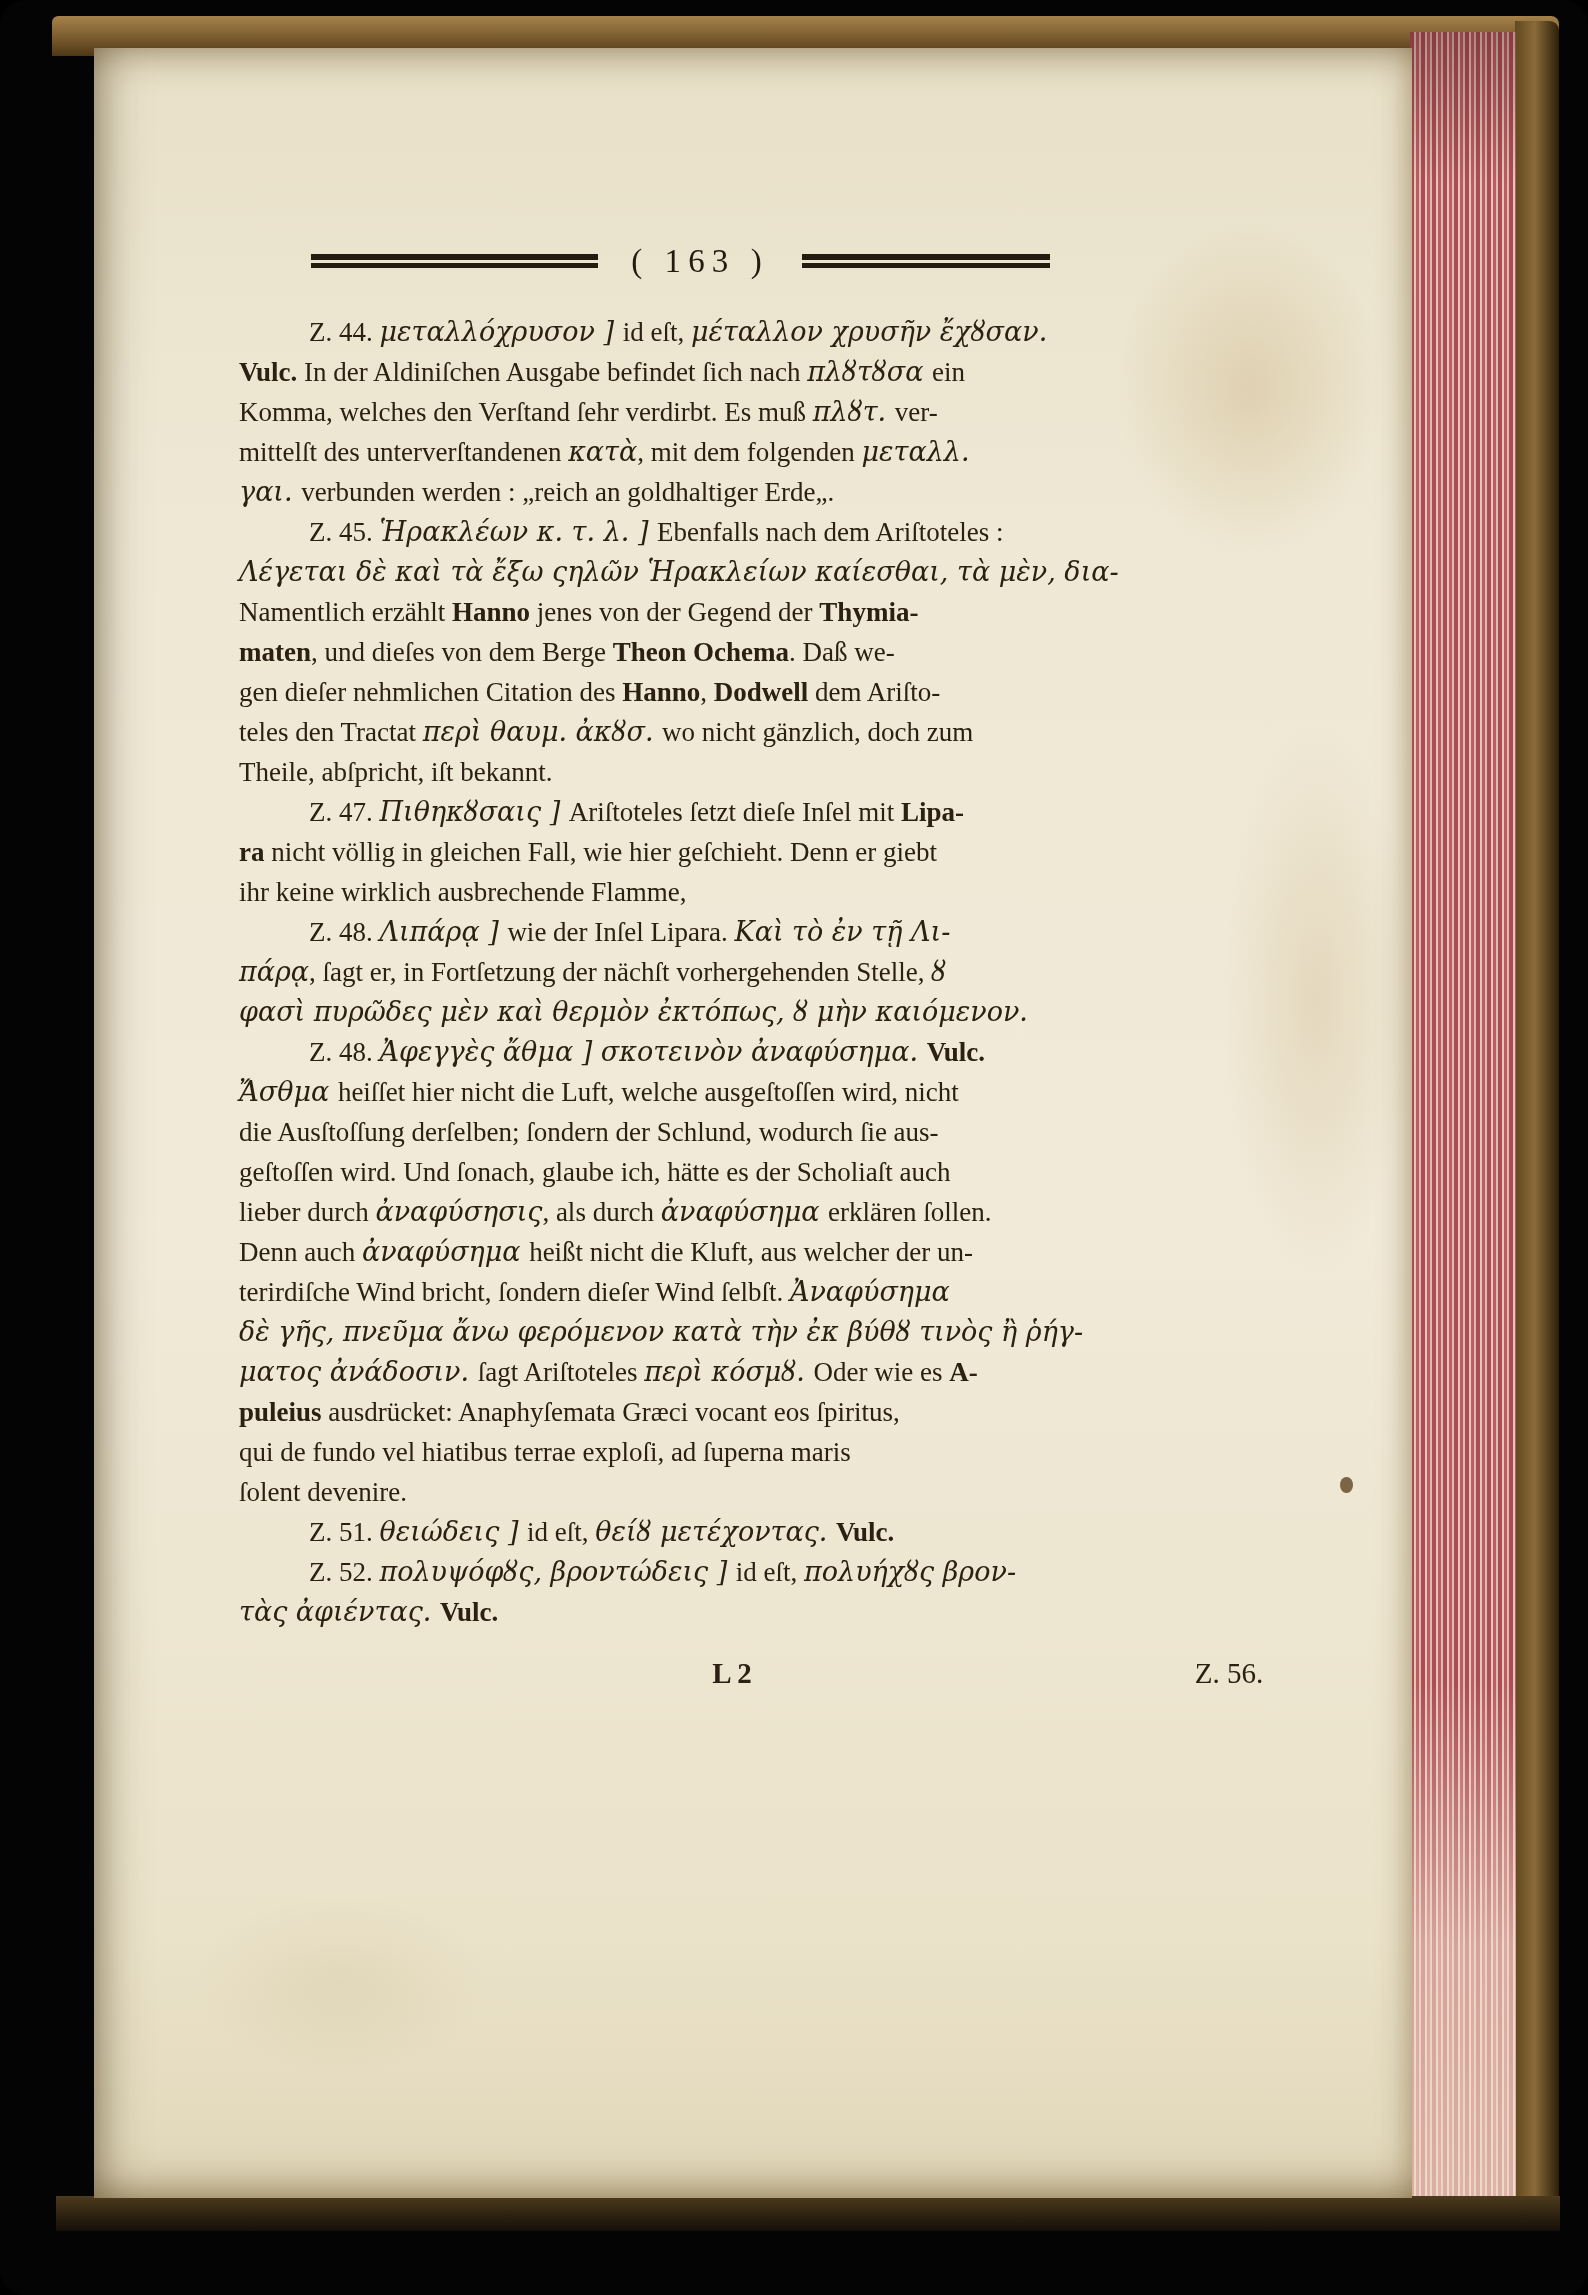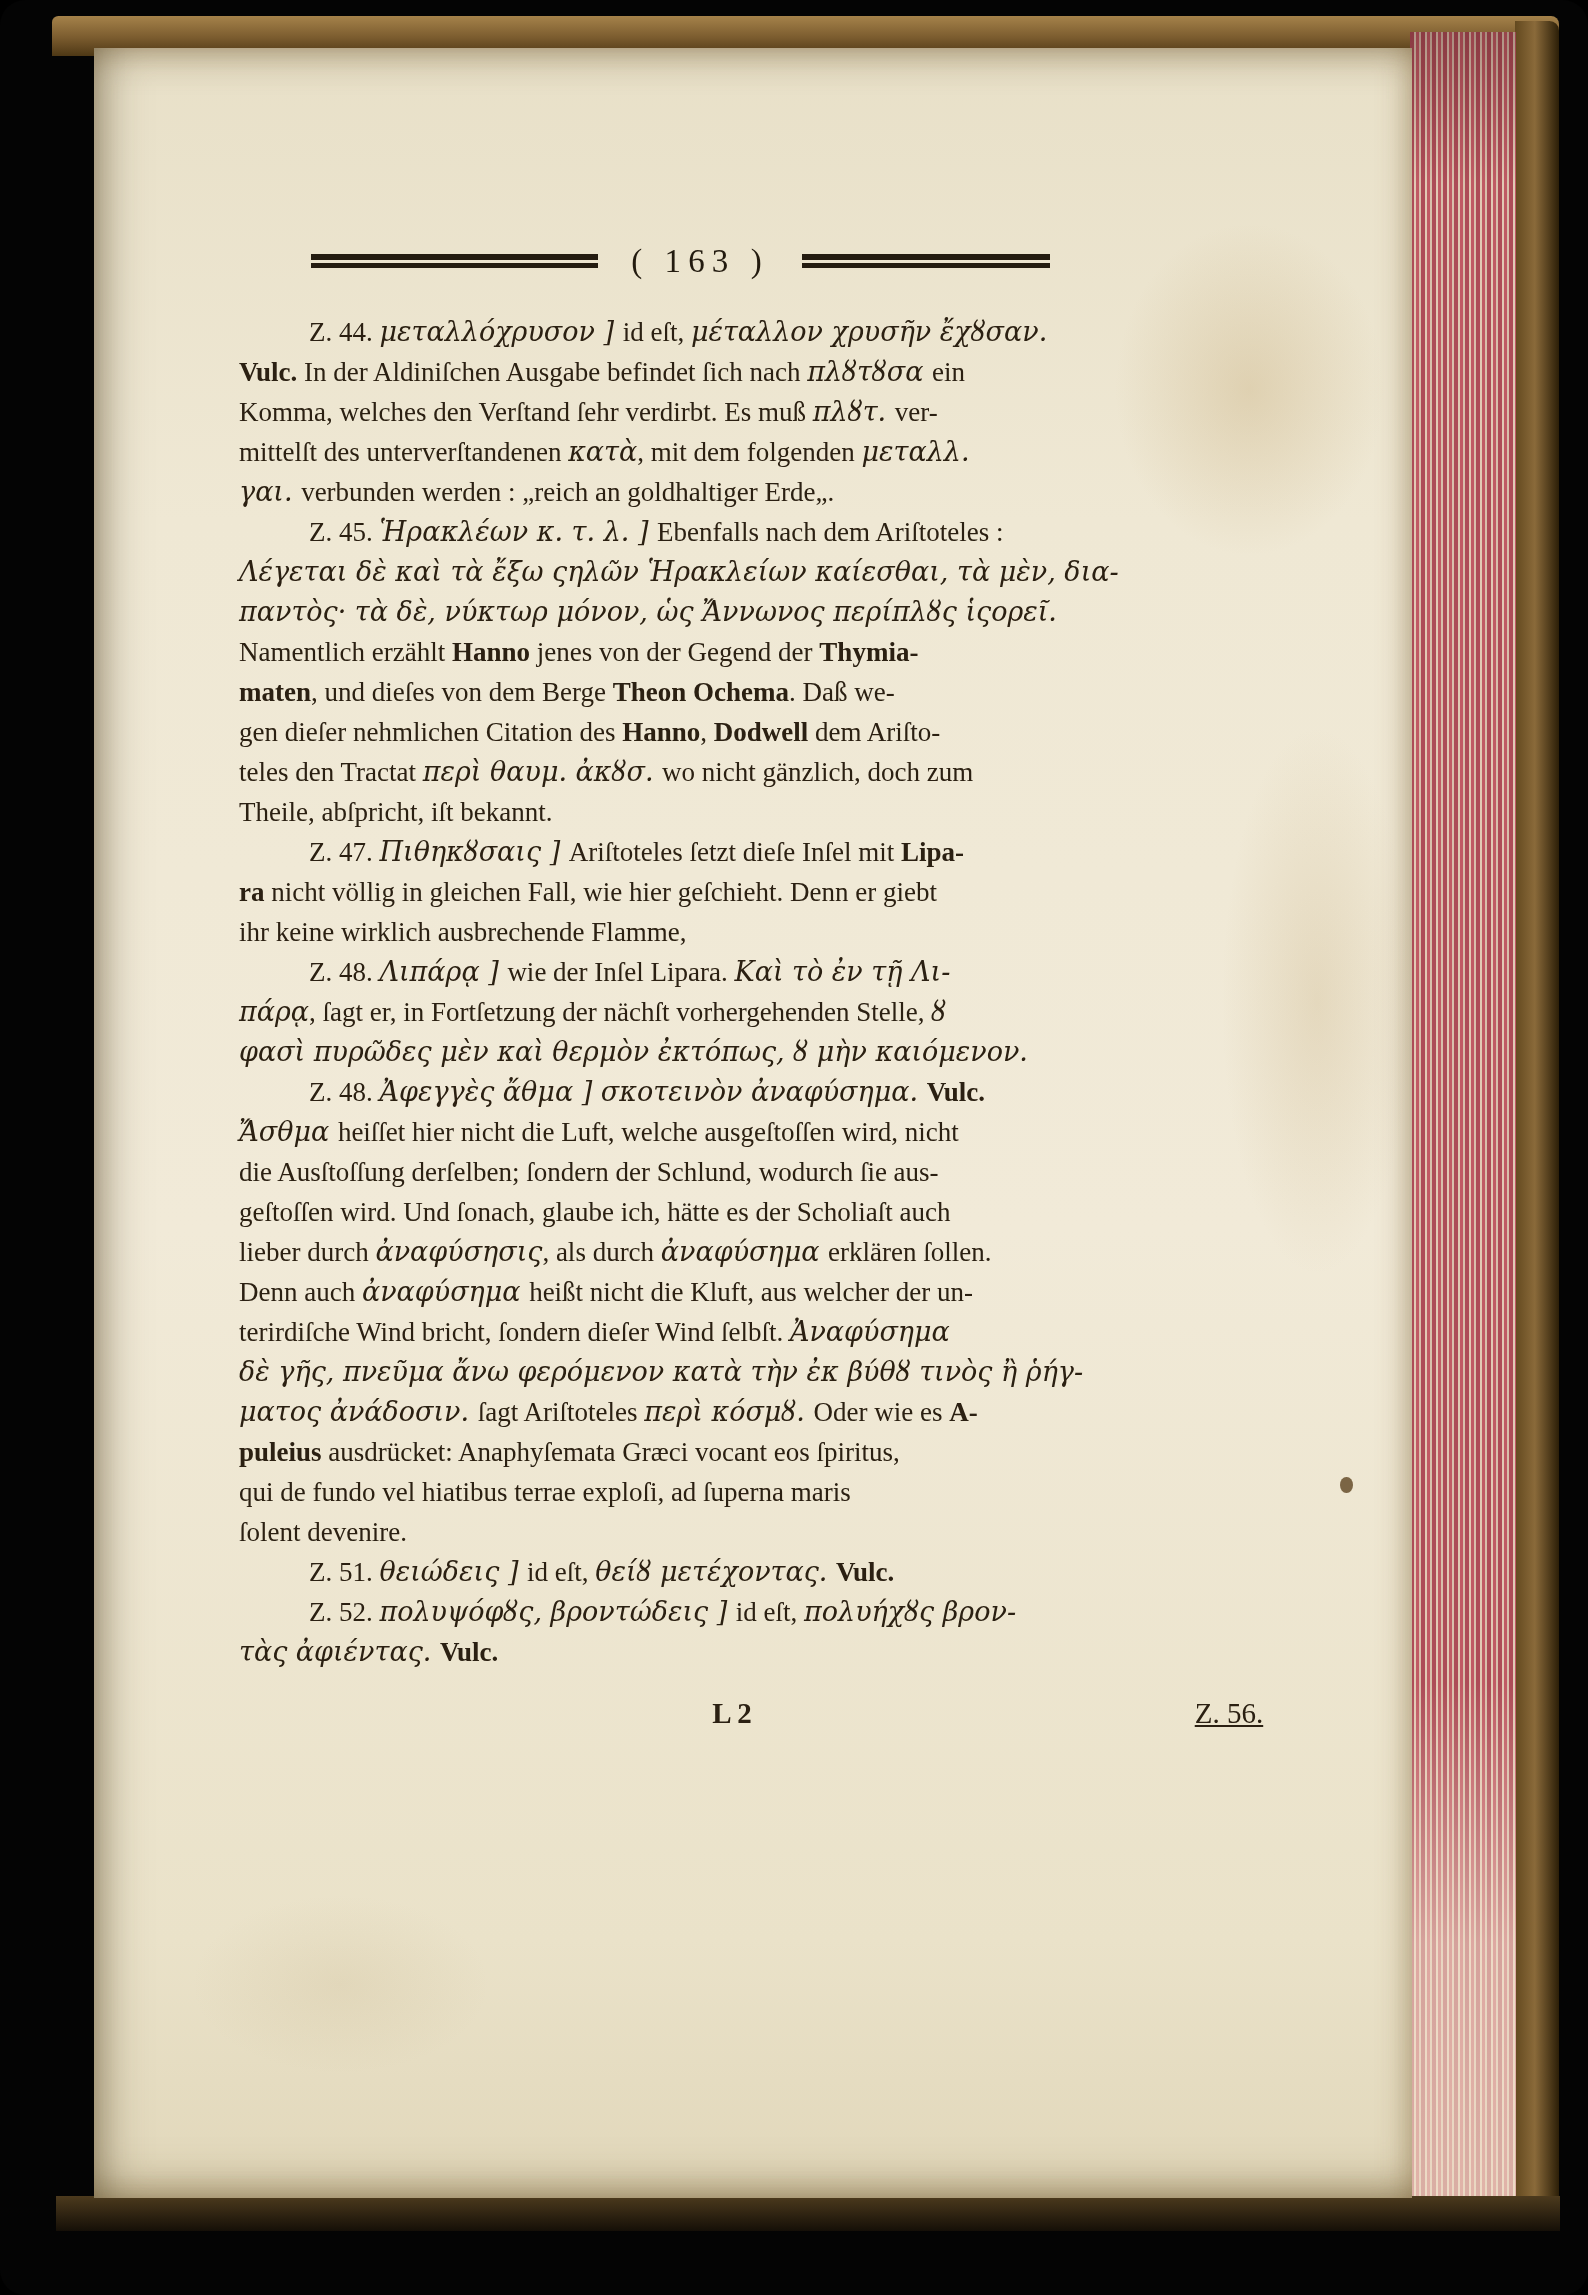--- a/index.html
+++ b/index.html
@@ -75,21 +75,21 @@
   .line { white-space:nowrap; }
   .line.first { padding-left:70px; }
 
   .seg-de     { font-family:"Liberation Serif","DejaVu Serif",serif; }
   .seg-debold { font-family:"Liberation Serif","DejaVu Serif",serif; font-weight:700; }
   .seg-lat    { font-family:"Liberation Serif","DejaVu Serif",serif; }
   .seg-gr     { font-family:"DejaVu Serif",serif; font-style:italic; }
 
   .pagefoot { position:relative; margin-top:25px; height:51px; font-size:29px; }
   .signature { position:absolute; left:46%; font-weight:700; }
-  .catchword { position:absolute; right:4.8px;text-decoration:underline; }
+  .catchword { position:absolute; right:4.8px; }
 </style>
 </head>
 <body>
 
 <div class="scene">
 
   <div class="cover-top"></div>
   <div class="gutter-left"></div>
   <div class="cover-right"></div>
   <div class="fore-edge"></div>
@@ -110,21 +110,20 @@
       </div>
 
       <div class="text-block">
           <div class="line first"><span class="seg-de">Z. 44. </span><span class="seg-gr">μεταλλόχρυσον ] </span><span class="seg-lat">id eſt, </span><span class="seg-gr">μέταλλον χρυσῆν ἔχȣσαν.</span></div>
           <div class="line"><span class="seg-debold">Vulc. </span><span class="seg-de">In der Aldiniſchen Ausgabe befindet ſich nach </span><span class="seg-gr">πλȣτȣσα </span><span class="seg-de">ein</span></div>
           <div class="line"><span class="seg-de">Komma, welches den Verſtand ſehr verdirbt. Es muß </span><span class="seg-gr">πλȣτ. </span><span class="seg-de">ver-</span></div>
           <div class="line"><span class="seg-de">mittelſt des unterverſtandenen </span><span class="seg-gr">κατὰ</span><span class="seg-de">, mit dem folgenden </span><span class="seg-gr">μεταλλ.</span></div>
           <div class="line"><span class="seg-gr">γαι. </span><span class="seg-de">verbunden werden : „reich an goldhaltiger Erde„.</span></div>
           <div class="line first"><span class="seg-de">Z. 45. </span><span class="seg-gr">Ἡρακλέων κ. τ. λ. ] </span><span class="seg-de">Ebenfalls nach dem Ariſtoteles :</span></div>
           <div class="line"><span class="seg-gr">Λέγεται δὲ καὶ τὰ ἔξω ςηλῶν Ἡρακλείων καίεσθαι, τὰ μὲν, δια-</span></div>
-          <div class="line"><span class="seg-gr">παντὸς· τὰ δὲ, νύκτωρ μόνον, ὡς Ἄννωνος περίπλȣς ἱςορεῖ.</span></div>
           <div class="line"><span class="seg-de">Namentlich erzählt </span><span class="seg-debold">Hanno </span><span class="seg-de">jenes von der Gegend der </span><span class="seg-debold">Thymia-</span></div>
           <div class="line"><span class="seg-debold">maten</span><span class="seg-de">, und dieſes von dem Berge </span><span class="seg-debold">Theon Ochema</span><span class="seg-de">. Daß we-</span></div>
           <div class="line"><span class="seg-de">gen dieſer nehmlichen Citation des </span><span class="seg-debold">Hanno</span><span class="seg-de">, </span><span class="seg-debold">Dodwell </span><span class="seg-de">dem Ariſto-</span></div>
           <div class="line"><span class="seg-de">teles den Tractat </span><span class="seg-gr">περὶ θαυμ. ἀκȣσ. </span><span class="seg-de">wo nicht gänzlich, doch zum</span></div>
           <div class="line"><span class="seg-de">Theile, abſpricht, iſt bekannt.</span></div>
           <div class="line first"><span class="seg-de">Z. 47. </span><span class="seg-gr">Πιθηκȣσαις ] </span><span class="seg-de">Ariſtoteles ſetzt dieſe Inſel mit </span><span class="seg-debold">Lipa-</span></div>
           <div class="line"><span class="seg-debold">ra </span><span class="seg-de">nicht völlig in gleichen Fall, wie hier geſchieht. Denn er giebt</span></div>
           <div class="line"><span class="seg-de">ihr keine wirklich ausbrechende Flamme,</span></div>
           <div class="line first"><span class="seg-de">Z. 48. </span><span class="seg-gr">Λιπάρᾳ ] </span><span class="seg-de">wie der Inſel Lipara. </span><span class="seg-gr">Καὶ τὸ ἐν τῇ Λι-</span></div>
           <div class="line"><span class="seg-gr">πάρᾳ</span><span class="seg-de">, ſagt er, in Fortſetzung der nächſt vorhergehenden Stelle, </span><span class="seg-gr">ȣ</span></div>

